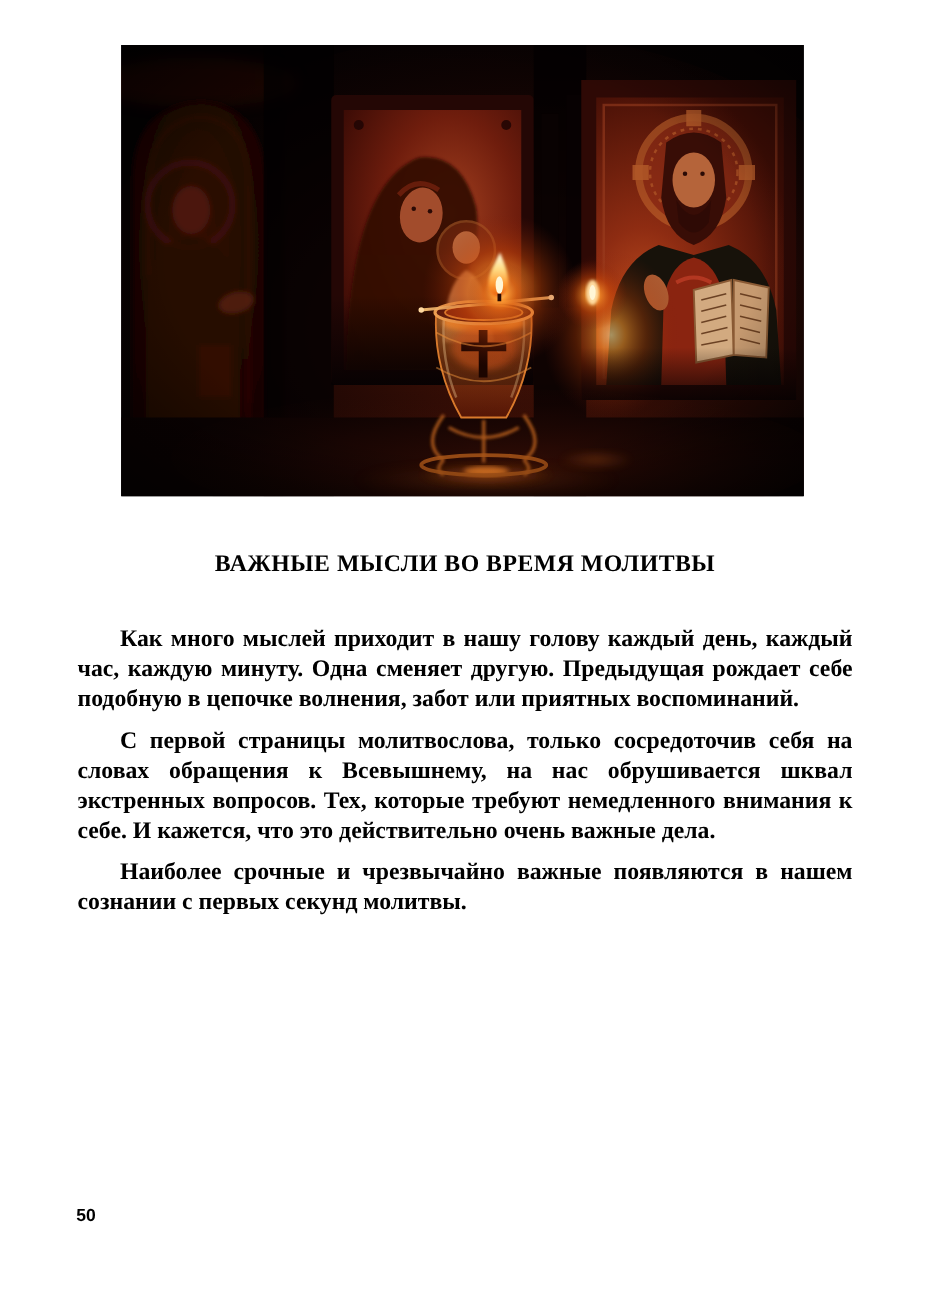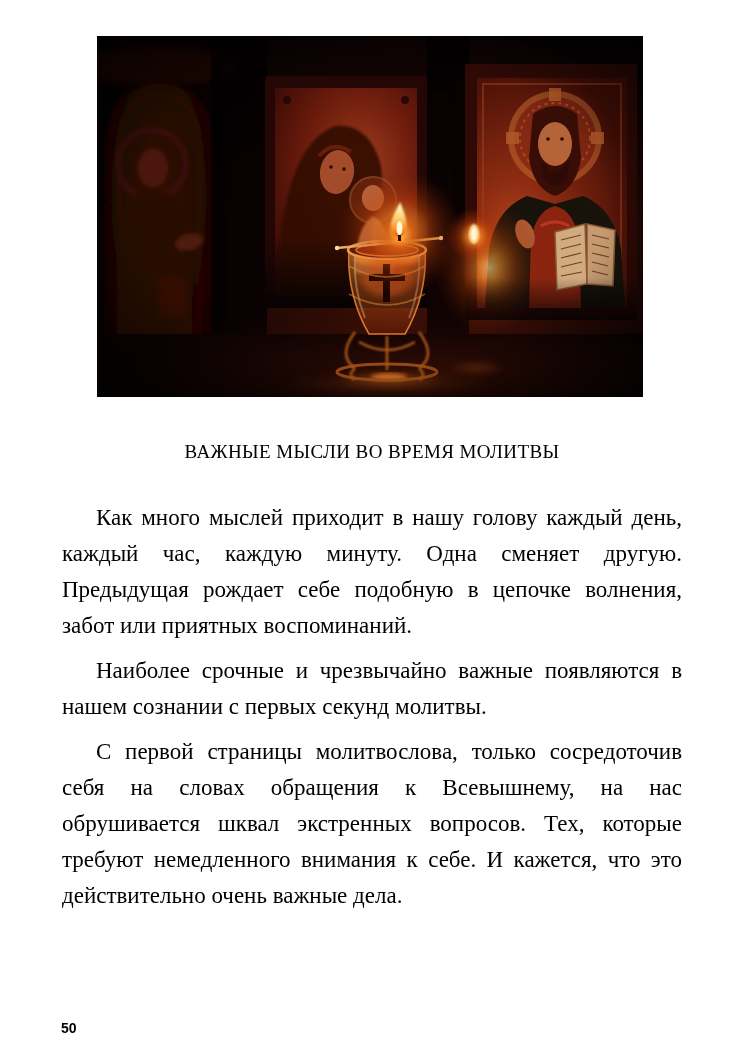--- a/index.html
+++ b/index.html
@@ -18,29 +18,29 @@
     color:var(--text-color,#000);
     overflow:hidden;
   }
   .photo{
     position:absolute;left:97px;top:36px;width:546px;height:361px;margin:0;
     background:var(--photo-bg,#050102);
   }
   .photo svg{display:block;width:100%;height:100%;}
   .heading{
     position:absolute;left:62px;right:62px;top:441px;margin:0;
-    font-size:19px;font-weight:normal;text-align:center;letter-spacing:.4px;
+    font-size:19px;font-weight:bold;text-align:center;letter-spacing:.4px;
   }
   .body-text{
     position:absolute;left:62px;top:500px;width:620px;
-    font-size:23px;line-height:36px;text-align:justify;
+    font-size:19px;line-height:24px;text-align:justify;font-weight:bold;
   }
   .body-text p{margin:0 0 9px 0;text-indent:34px;}
   .page-number{
-    position:absolute;left:61px;top:1020px;
+    position:absolute;left:61px;top:964px;
     font-family:"Liberation Sans","DejaVu Sans",sans-serif;
     font-size:14px;font-weight:600;
   }
 </style>
 </head>
 <body>
 
 <div class="page">
 
   <figure class="photo" role="img" aria-label="Зажжённая лампада со стеклянным стаканом и крестом внутри перед тремя православными иконами в темноте: слева икона Богородицы, в центре икона Божией Матери с Младенцем, справа икона Спасителя с раскрытым Евангелием">
@@ -232,19 +232,19 @@
       </g>
 
       <rect width="546" height="361" fill="url(#vig)"></rect>
     </svg>
   </figure>
 
   <h1 class="heading">ВАЖНЫЕ МЫСЛИ ВО ВРЕМЯ МОЛИТВЫ</h1>
 
   <div class="body-text">
       <p>Как много мыслей приходит в нашу голову каждый день, каждый час, каждую минуту. Одна сменяет другую. Предыдущая рождает себе подобную в цепочке волнения, забот или приятных воспоминаний.</p>
+      <p>С первой страницы молитвослова, только сосредоточив себя на словах обращения к Всевышнему, на нас обрушивается шквал экстренных вопросов. Тех, которые требуют немедленного внимания к себе. И кажется, что это действительно очень важные дела.</p>
       <p>Наиболее срочные и чрезвычайно важные появляются в нашем сознании с первых секунд молитвы.</p>
-      <p>С первой страницы молитвослова, только сосредоточив себя на словах обращения к Всевышнему, на нас обрушивается шквал экстренных вопросов. Тех, которые требуют немедленного внимания к себе. И кажется, что это действительно очень важные дела.</p>
     </div>
 
   <div class="page-number">50</div>
 
 </div>
 
 </body></html>

